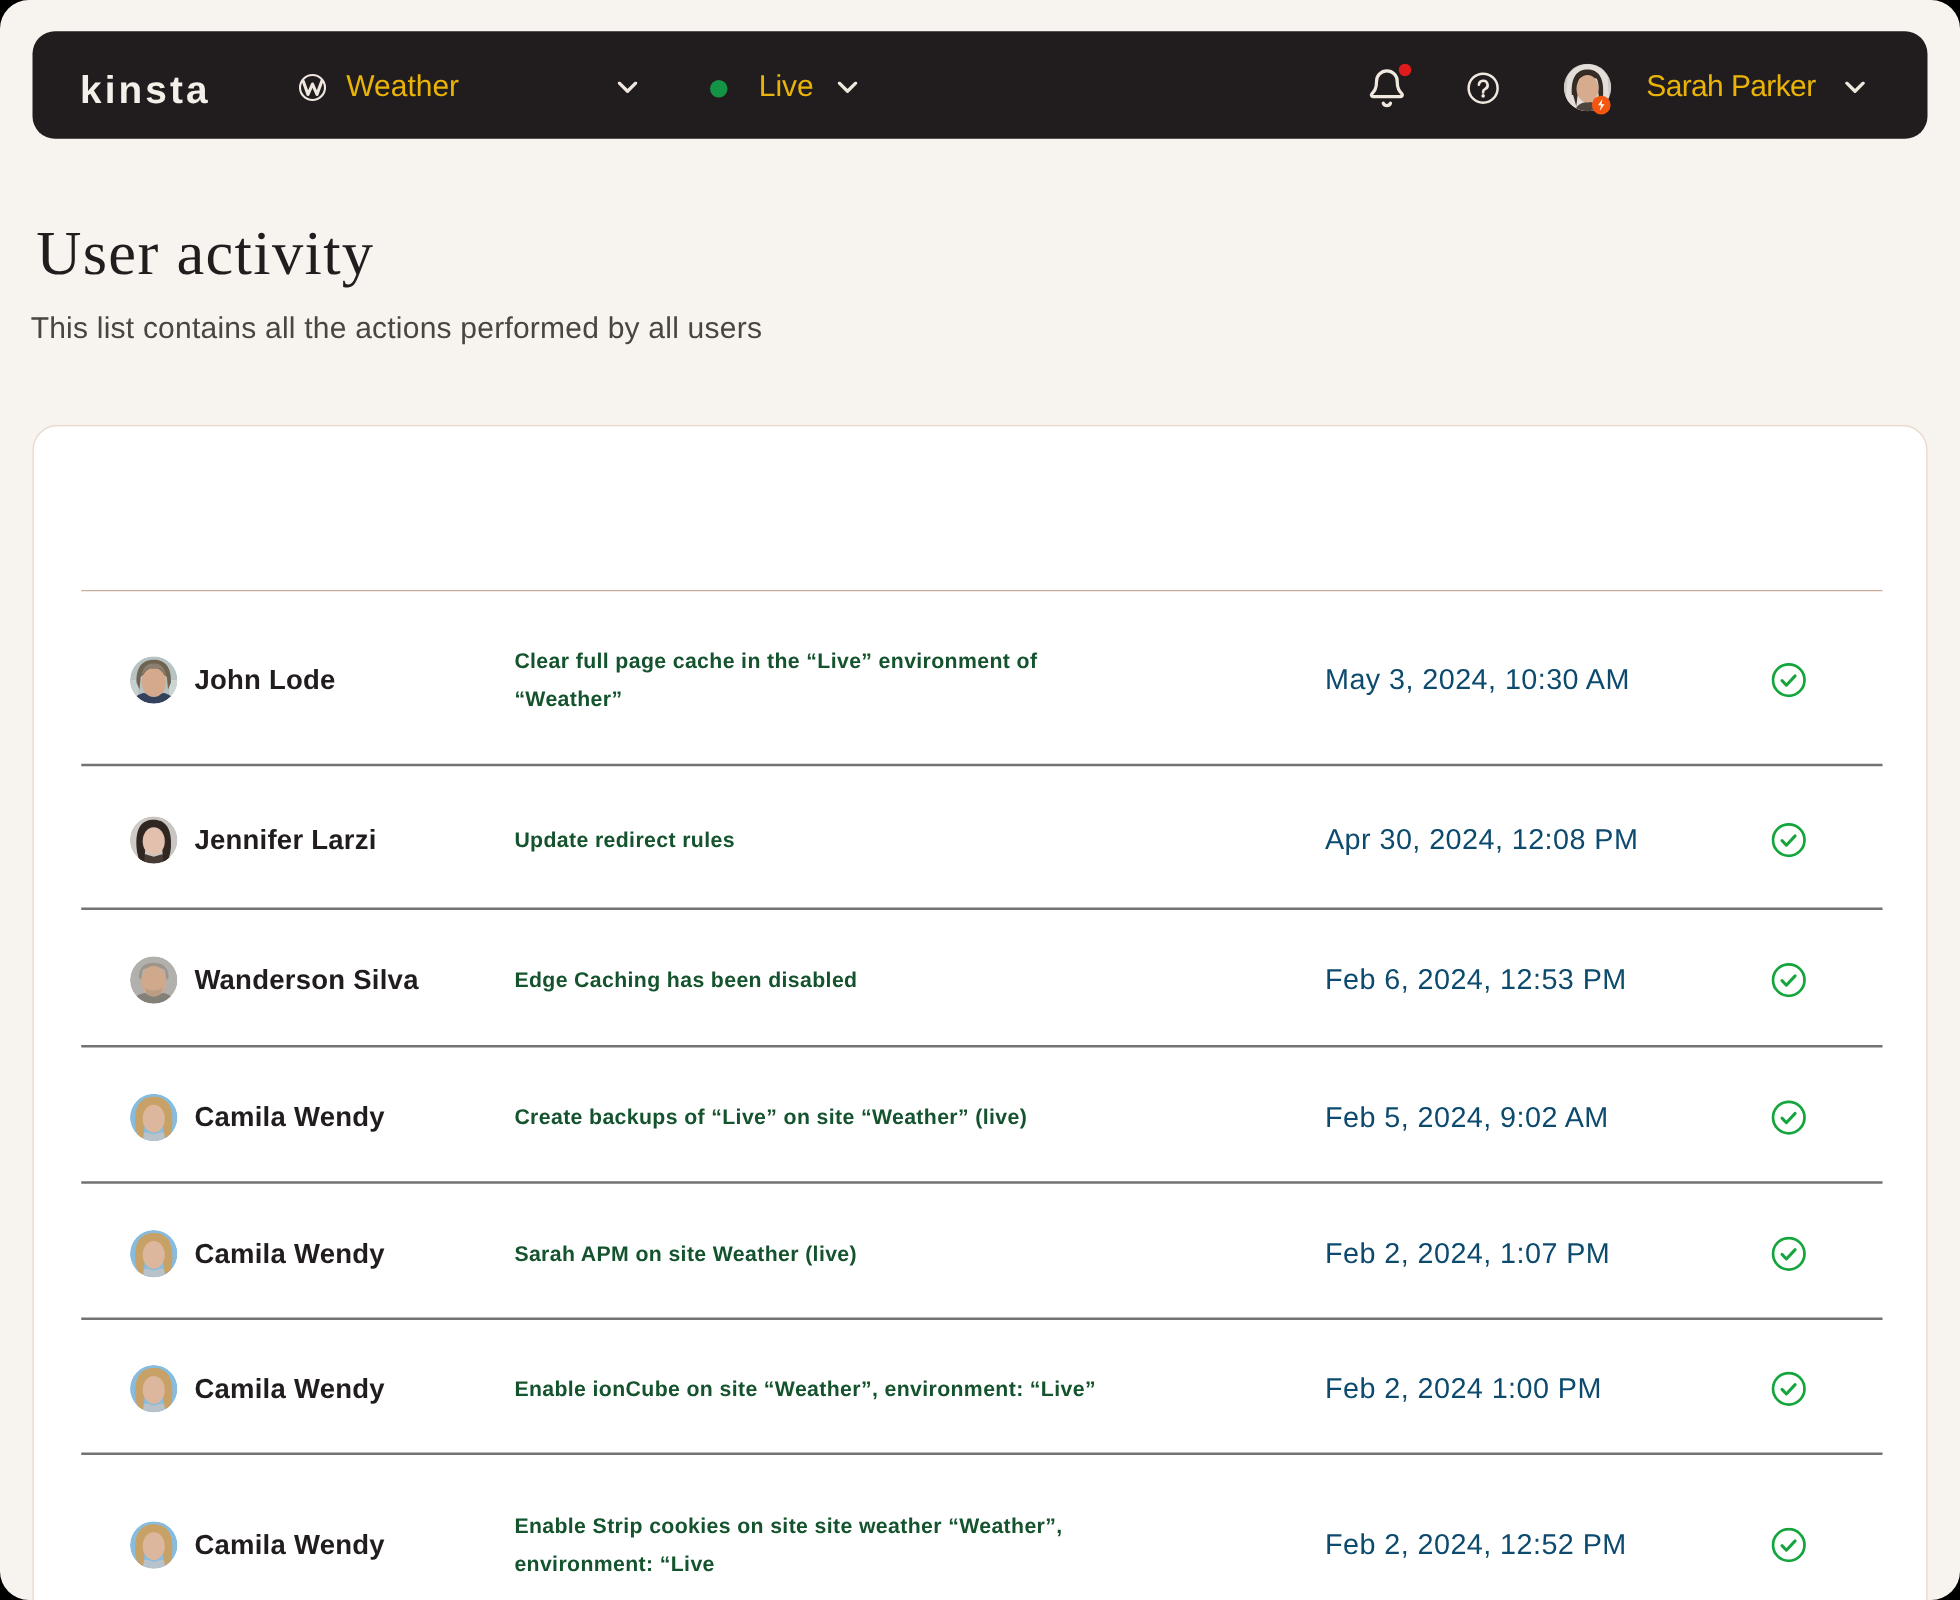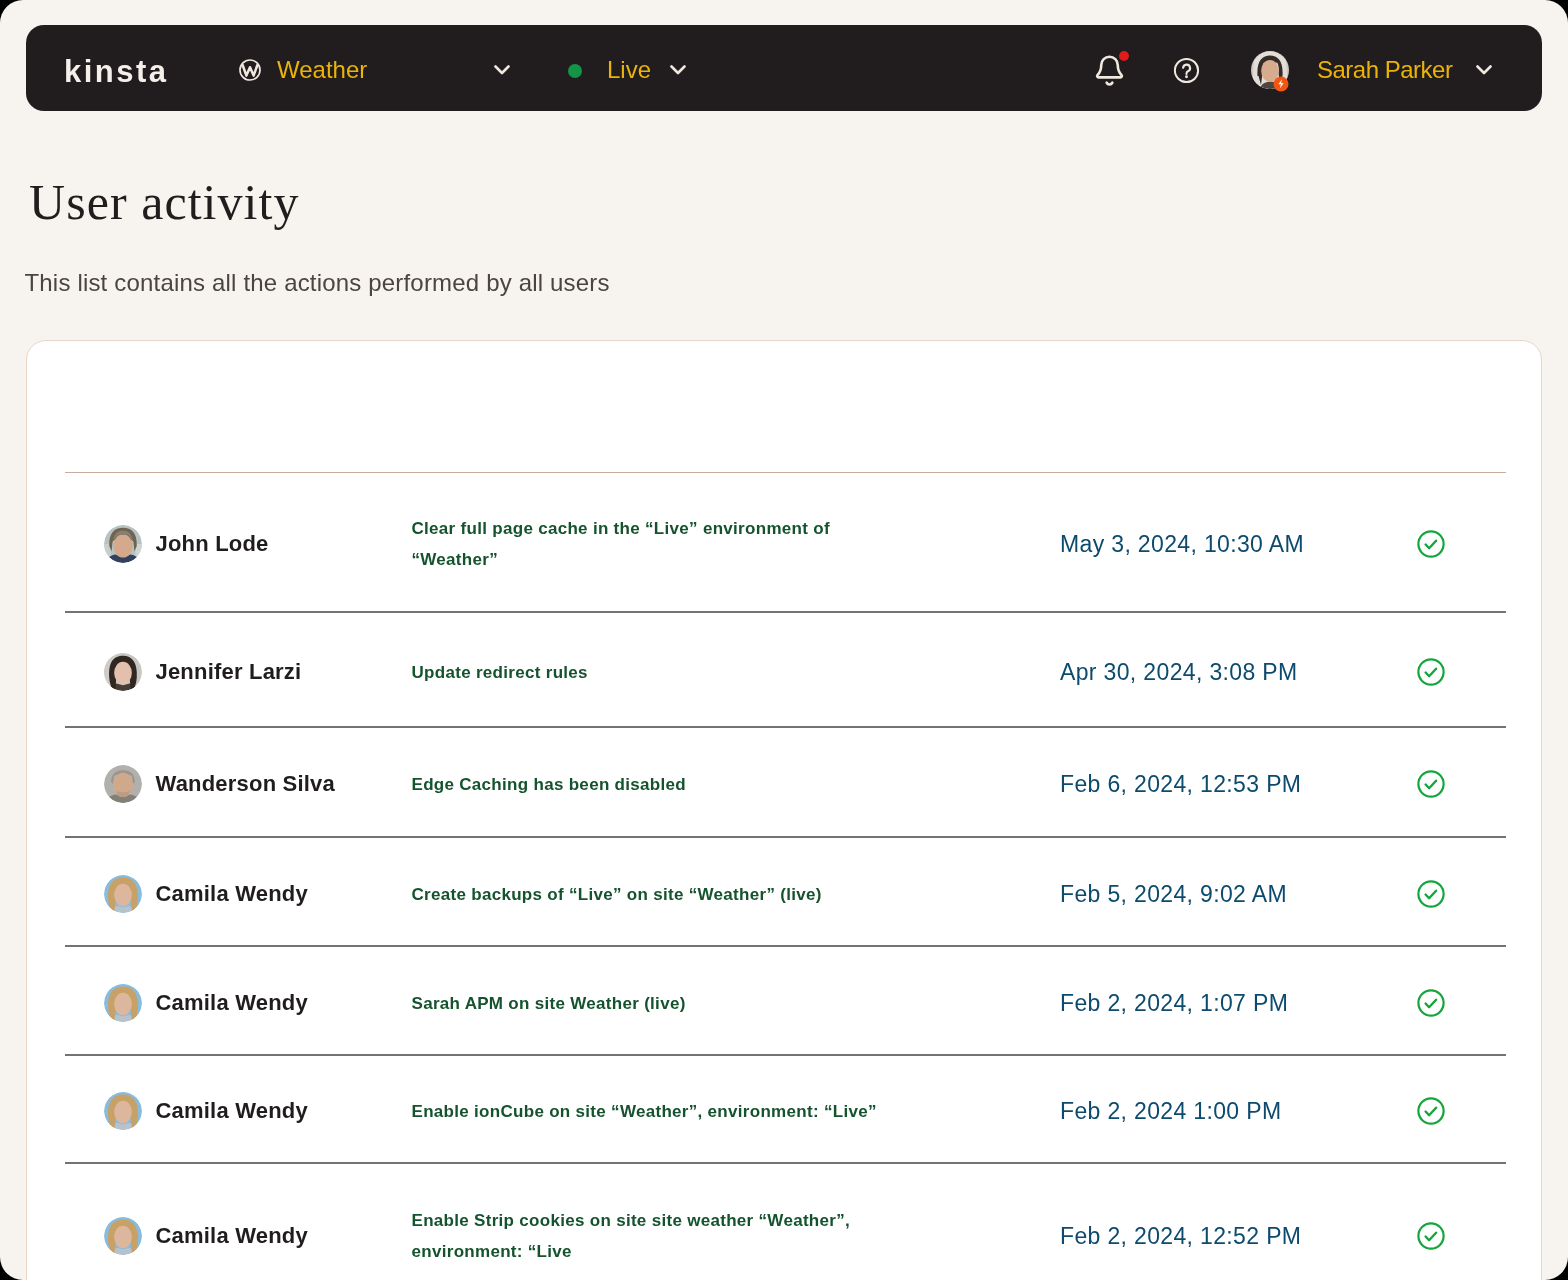--- a/index.html
+++ b/index.html
@@ -14,21 +14,21 @@
   .navtxt { color:#eab308; font-size:24px; line-height:28px; }
   .weather { left:251px; top:31px; }
   .chev { stroke:#f0e7df; stroke-width:2.6; fill:none; stroke-linecap:round; stroke-linejoin:round; }
   .livedot { left:542px; top:38.5px; width:14px; height:14px; border-radius:50%; background:#149447; }
   .live { left:581px; top:31px; }
   .sarah { left:1291px; top:31px; letter-spacing:-0.5px; }
   .reddot { left:1093px; top:26px; width:10px; height:10px; border-radius:50%; background:#e01b1b; }
 
   h1 { position:absolute; left:29px; top:173px; font-family:"Liberation Serif", serif;
        font-weight:400; font-size:50px; letter-spacing:1.05px; color:#211d1e; }
-  .subtitle { position:absolute; left:24.5px; top:249px; font-size:24px; letter-spacing:0.18px; color:#4b4542;margin-top:20px; }
+  .subtitle { position:absolute; left:24.5px; top:249px; font-size:24px; letter-spacing:0.18px; color:#4b4542; }
 
   .card { position:absolute; left:26px; top:340px; width:1516px; height:1000px;
           background:#fff; border:1px solid #e9d6c9; border-radius:20px; }
   .thead { position:absolute; left:0; top:0; width:100%; height:132px; }
   .thead span { position:absolute; top:85px; transform:translateY(-50%); font-size:22px; letter-spacing:0.3px; color:#8a7670; }
   .hline { position:absolute; left:38px; top:131px; width:1441px; height:1px; background:#c9ac9c; }
   .rows { position:absolute; left:38px; top:132px; width:1441px; }
   .row { position:relative; border-bottom:2px solid #737373; }
   .row > * { position:absolute; top:calc(50% + 2px); transform:translateY(-50%); }
   .avatar { left:39px; width:38px; height:38px; border-radius:50%; overflow:hidden; }
@@ -139,21 +139,21 @@
                 <rect width="40" height="40" fill="#c9c6c2"></rect>
                 <path d="M0 0 h13 v40 h-13 z" fill="#cfccc8"></path>
           <path d="M3 40 c2-5 6-7.5 10-8 l7 2 7-2 c4 .5 8 3 10 8 z" fill="#473c35"></path>
           <path d="M5.5 26 C4.5 9 10.5 3 20 3 s15.5 7 14.5 23 c-.5 6-2 10-3.5 12 h-3 L27 26 c1-6-1-11-2-12 -1.5.8-8.5.8-10 0 -1 1-3 6-2 12 l-1 12 h-3 C7.5 36 6 32 5.5 26 z" fill="#302723"></path>
           <ellipse cx="20" cy="21" rx="9.3" ry="11.8" fill="#e3c0ae"></ellipse>
               </g>
         </svg>
           </div>
         <span class="nm">Jennifer Larzi</span>
         <div class="act">Update redirect rules</div>
-        <span class="tm">Apr 30, 2024, 3:08 PM</span>
+        <span class="tm">Apr 30, 2024, 12:08 PM</span>
         <svg class="chk" width="28" height="28" viewBox="0 0 28 28">
             <circle cx="14" cy="14" r="12.6" fill="none" stroke="#14a53c" stroke-width="2.2"></circle>
             <path d="M8.6 14.5 l3.5 3.7 7-7.5" fill="none" stroke="#14a53c" stroke-width="2.4" stroke-linecap="round" stroke-linejoin="round"></path>
           </svg>
       </div>
       <div class="row" style="height:110px;">
         <div class="avatar">
             <svg width="38" height="38" viewBox="0 0 40 40">
           <defs>
                 <clipPath id="cW">

